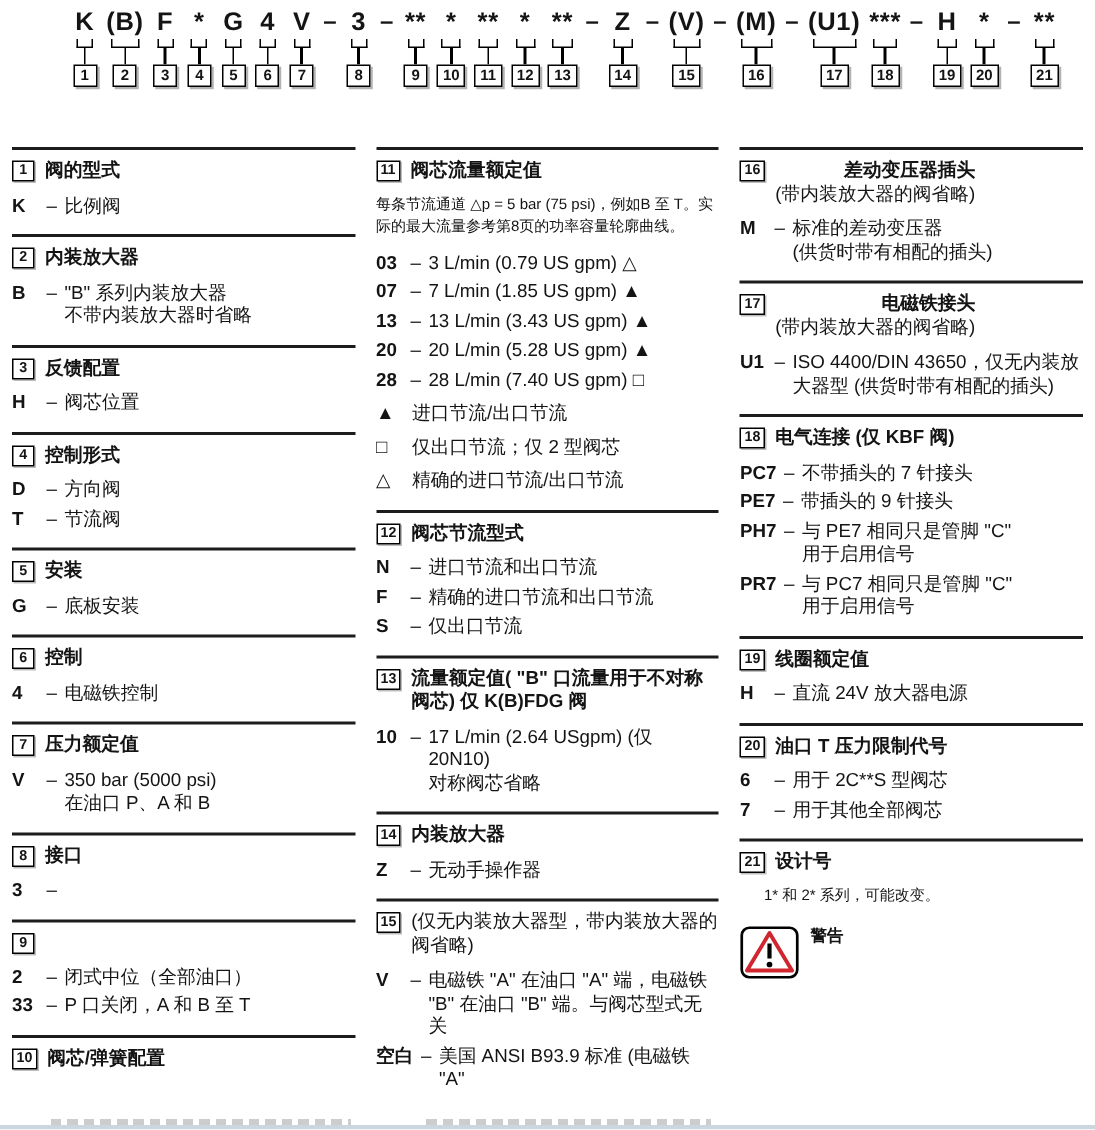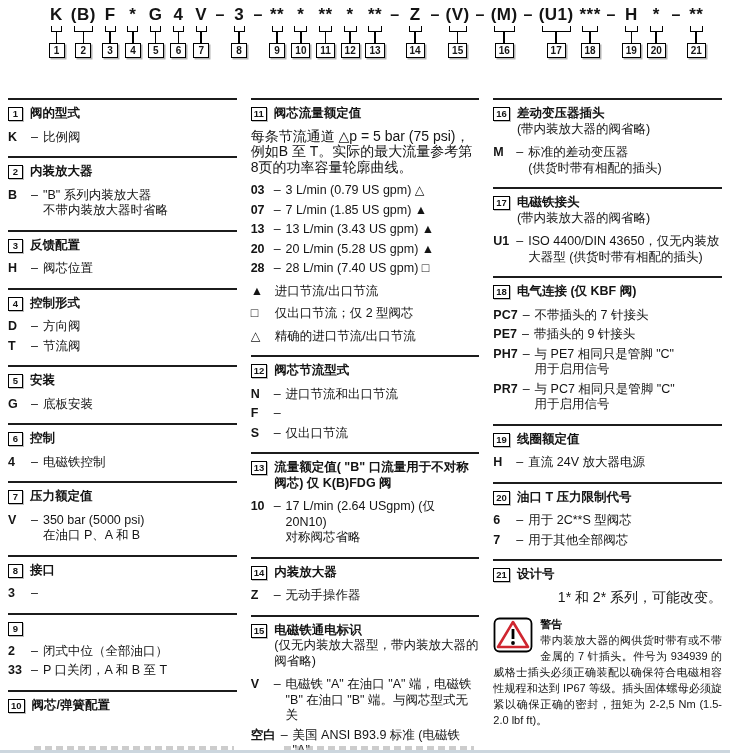--- a/index.html
+++ b/index.html
@@ -19,24 +19,24 @@
   .seg-line{width:1.6px;height:11px;background:#000;}
   .seg-box{border:1.3px solid #000;background:#fff;box-shadow:1.5px 1.5px 0 #b3b3b3;
     font-size:10px;font-weight:700;line-height:13px;height:13px;padding:0 3px;min-width:8px;text-align:center;}
   
   #columns{display:grid;grid-template-columns:1fr 1fr 1fr;column-gap:14px;
     padding:40px 8px 0 8px;align-items:start;}
   .sec{border-top:2px solid #1c1c1c;padding-top:6px;margin-bottom:11px;}
   .sec-head{display:flex;gap:7px;font-weight:700;font-size:12.5px;line-height:15.5px;}
   .sec-num{flex:none;border:1.2px solid #000;box-shadow:1px 1px 0 #bdbdbd;background:#fff;
     font-size:9.5px;line-height:12px;height:12px;padding:0 2px;min-width:9px;text-align:center;margin-top:1px;}
-  .sec-title-wrap{display:flex;flex-direction:column;}
+  .sec-title-wrap{display:flex;flex-direction:column;align-items:flex-end;}
   .sec-title2{font-weight:400;}
-  .sec-note{font-size:14px;line-height:15.5px;margin:7px 0 0 0;}
-  .sec-note.indent{margin-left:16px;text-align:right;}
+  .sec-note{font-size:10px;line-height:15.5px;margin:7px 0 0 0;}
+  .sec-note.indent{margin-left:16px;}
   .entry{display:flex;gap:5px;font-size:12.5px;line-height:15.5px;margin-top:4px;}
   .sec-head + .entry, .sec-note + .entry{margin-top:8px;}
   .entry-code{font-weight:700;min-width:18px;flex:none;}
   .entry-dash{flex:none;}
   .entry-desc{white-space:pre-line;}
   .legend{display:flex;gap:11px;font-size:12.5px;line-height:15.5px;margin-top:7px;}
   .legend-sym{min-width:13px;flex:none;}
   
   .warning{font-size:11px;line-height:16px;}
   .warn-icon{float:left;margin:1px 7px 2px 0;}
@@ -401,20 +401,21 @@
             </span>
           </div>
           <div class="entry">
             <span class="entry-code">N</span>
             <span class="entry-dash">–</span>
             <span class="entry-desc">进口节流和出口节流</span>
           </div>
           <div class="entry">
             <span class="entry-code">F</span>
             <span class="entry-dash">–</span>
+            <span class="entry-desc">精确的进口节流和出口节流</span>
           </div>
           <div class="entry">
             <span class="entry-code">S</span>
             <span class="entry-dash">–</span>
             <span class="entry-desc">仅出口节流</span>
           </div>
         </section>
         <section class="sec">
           <div class="sec-head">
             <span class="sec-num">13</span>
@@ -439,21 +440,20 @@
           <div class="entry">
             <span class="entry-code">Z</span>
             <span class="entry-dash">–</span>
             <span class="entry-desc">无动手操作器</span>
           </div>
         </section>
         <section class="sec">
           <div class="sec-head">
             <span class="sec-num">15</span>
             <span class="sec-title-wrap">
-              <span class="sec-title">电磁铁通电标识</span>
               <span class="sec-title2">(仅无内装放大器型，带内装放大器的阀省略)</span>
             </span>
           </div>
           <div class="entry">
             <span class="entry-code">V</span>
             <span class="entry-dash">–</span>
             <span class="entry-desc">电磁铁 "A" 在油口 "A" 端，电磁铁 "B" 在油口 "B" 端。与阀芯型式无关</span>
           </div>
           <div class="entry">
             <span class="entry-code">空白</span>
@@ -568,20 +568,19 @@
     <div class="warning">
       <span class="warn-icon">
         <svg width="40" height="36" viewBox="0 0 40 36">
           <rect x="1.5" y="1.5" width="37" height="33" rx="5" fill="#ffffff" stroke="#000000" stroke-width="1.8"></rect>
           <polygon points="20,5 35,30 5,30" fill="#ffffff" stroke="#cf2630" stroke-width="2.6" stroke-linejoin="round"></polygon>
           <rect x="18.6" y="12" width="2.8" height="10" fill="#000000"></rect>
           <circle cx="20" cy="26" r="1.9" fill="#000000"></circle>
         </svg>
       </span>
       <div class="warn-title">警告</div>
-      <div class="warn-text">带内装放大器的阀供货时带有或不带金属的 7 针插头。件号为 934939 的威格士插头必须正确装配以确保符合电磁相容性规程和达到 IP67 等级。插头固体螺母必须旋紧以确保正确的密封，扭矩为 2-2,5 Nm (1.5-2.0 lbf ft)。</div>
     </div>
   </div>
 </div>
 
 <div class="cut-text" id="cut-left"></div>
 <div class="cut-text" id="cut-mid"></div>
 <div id="bottom-strip"></div>
 
 </body></html>

